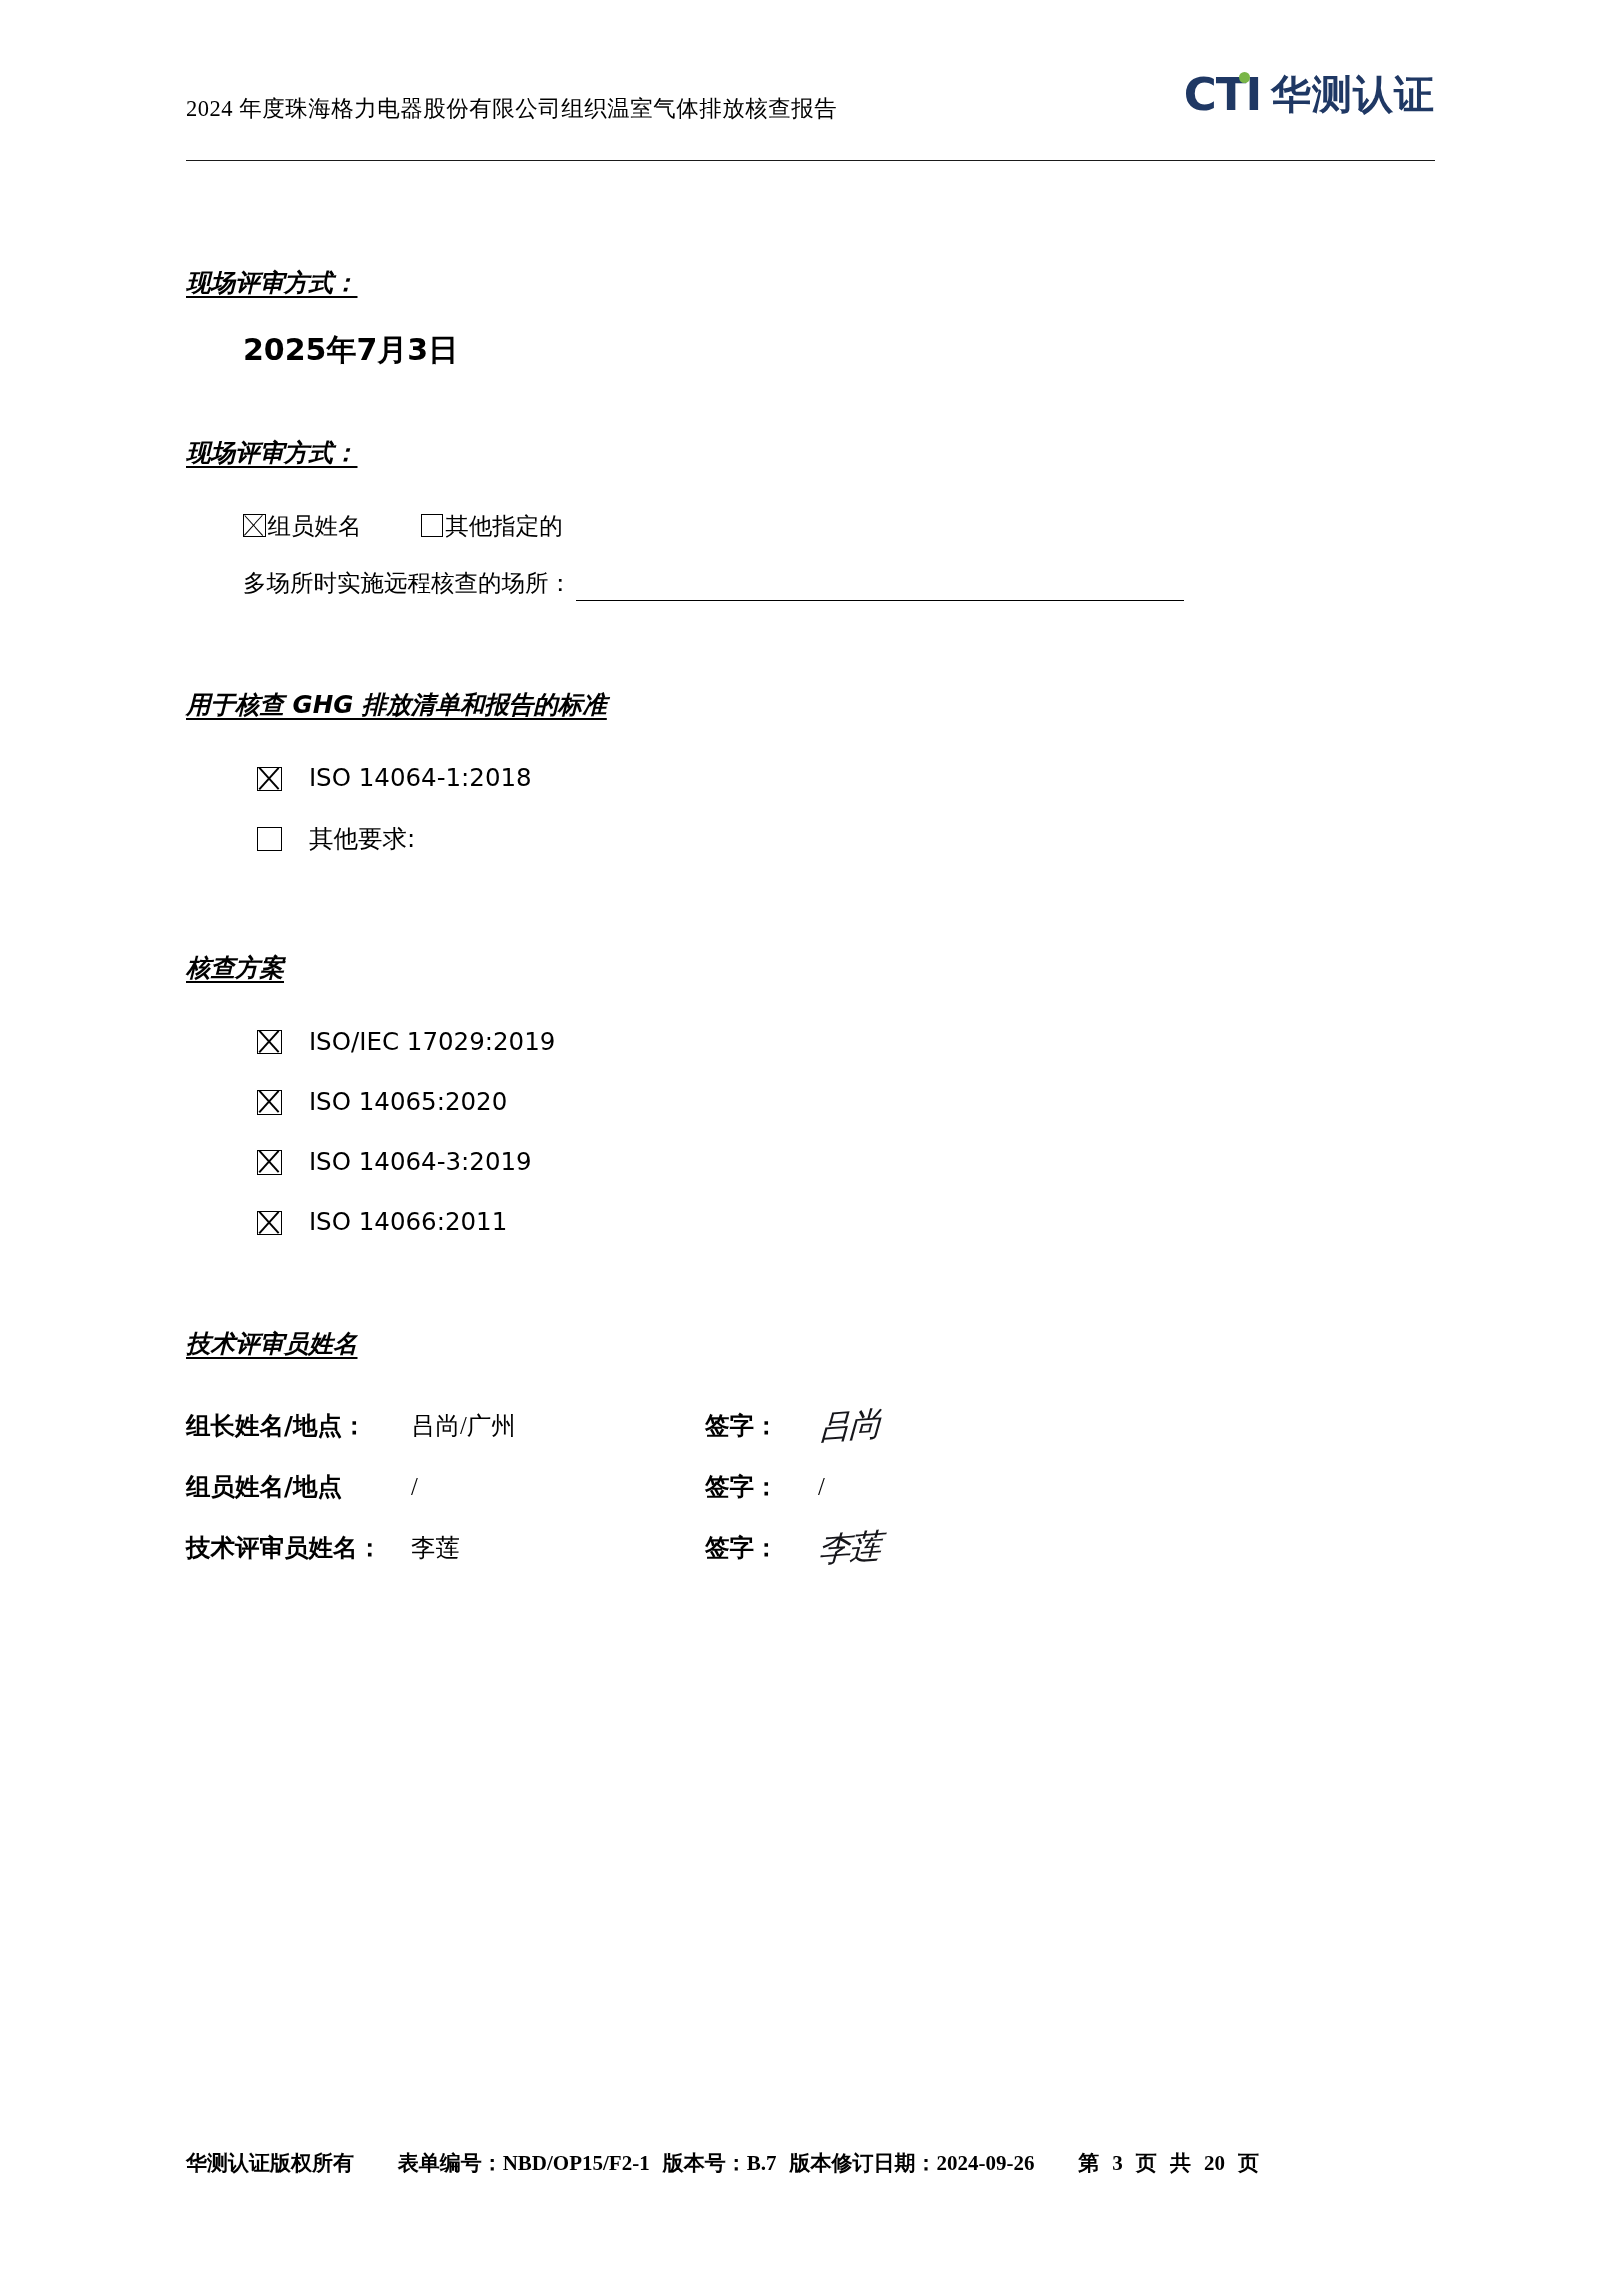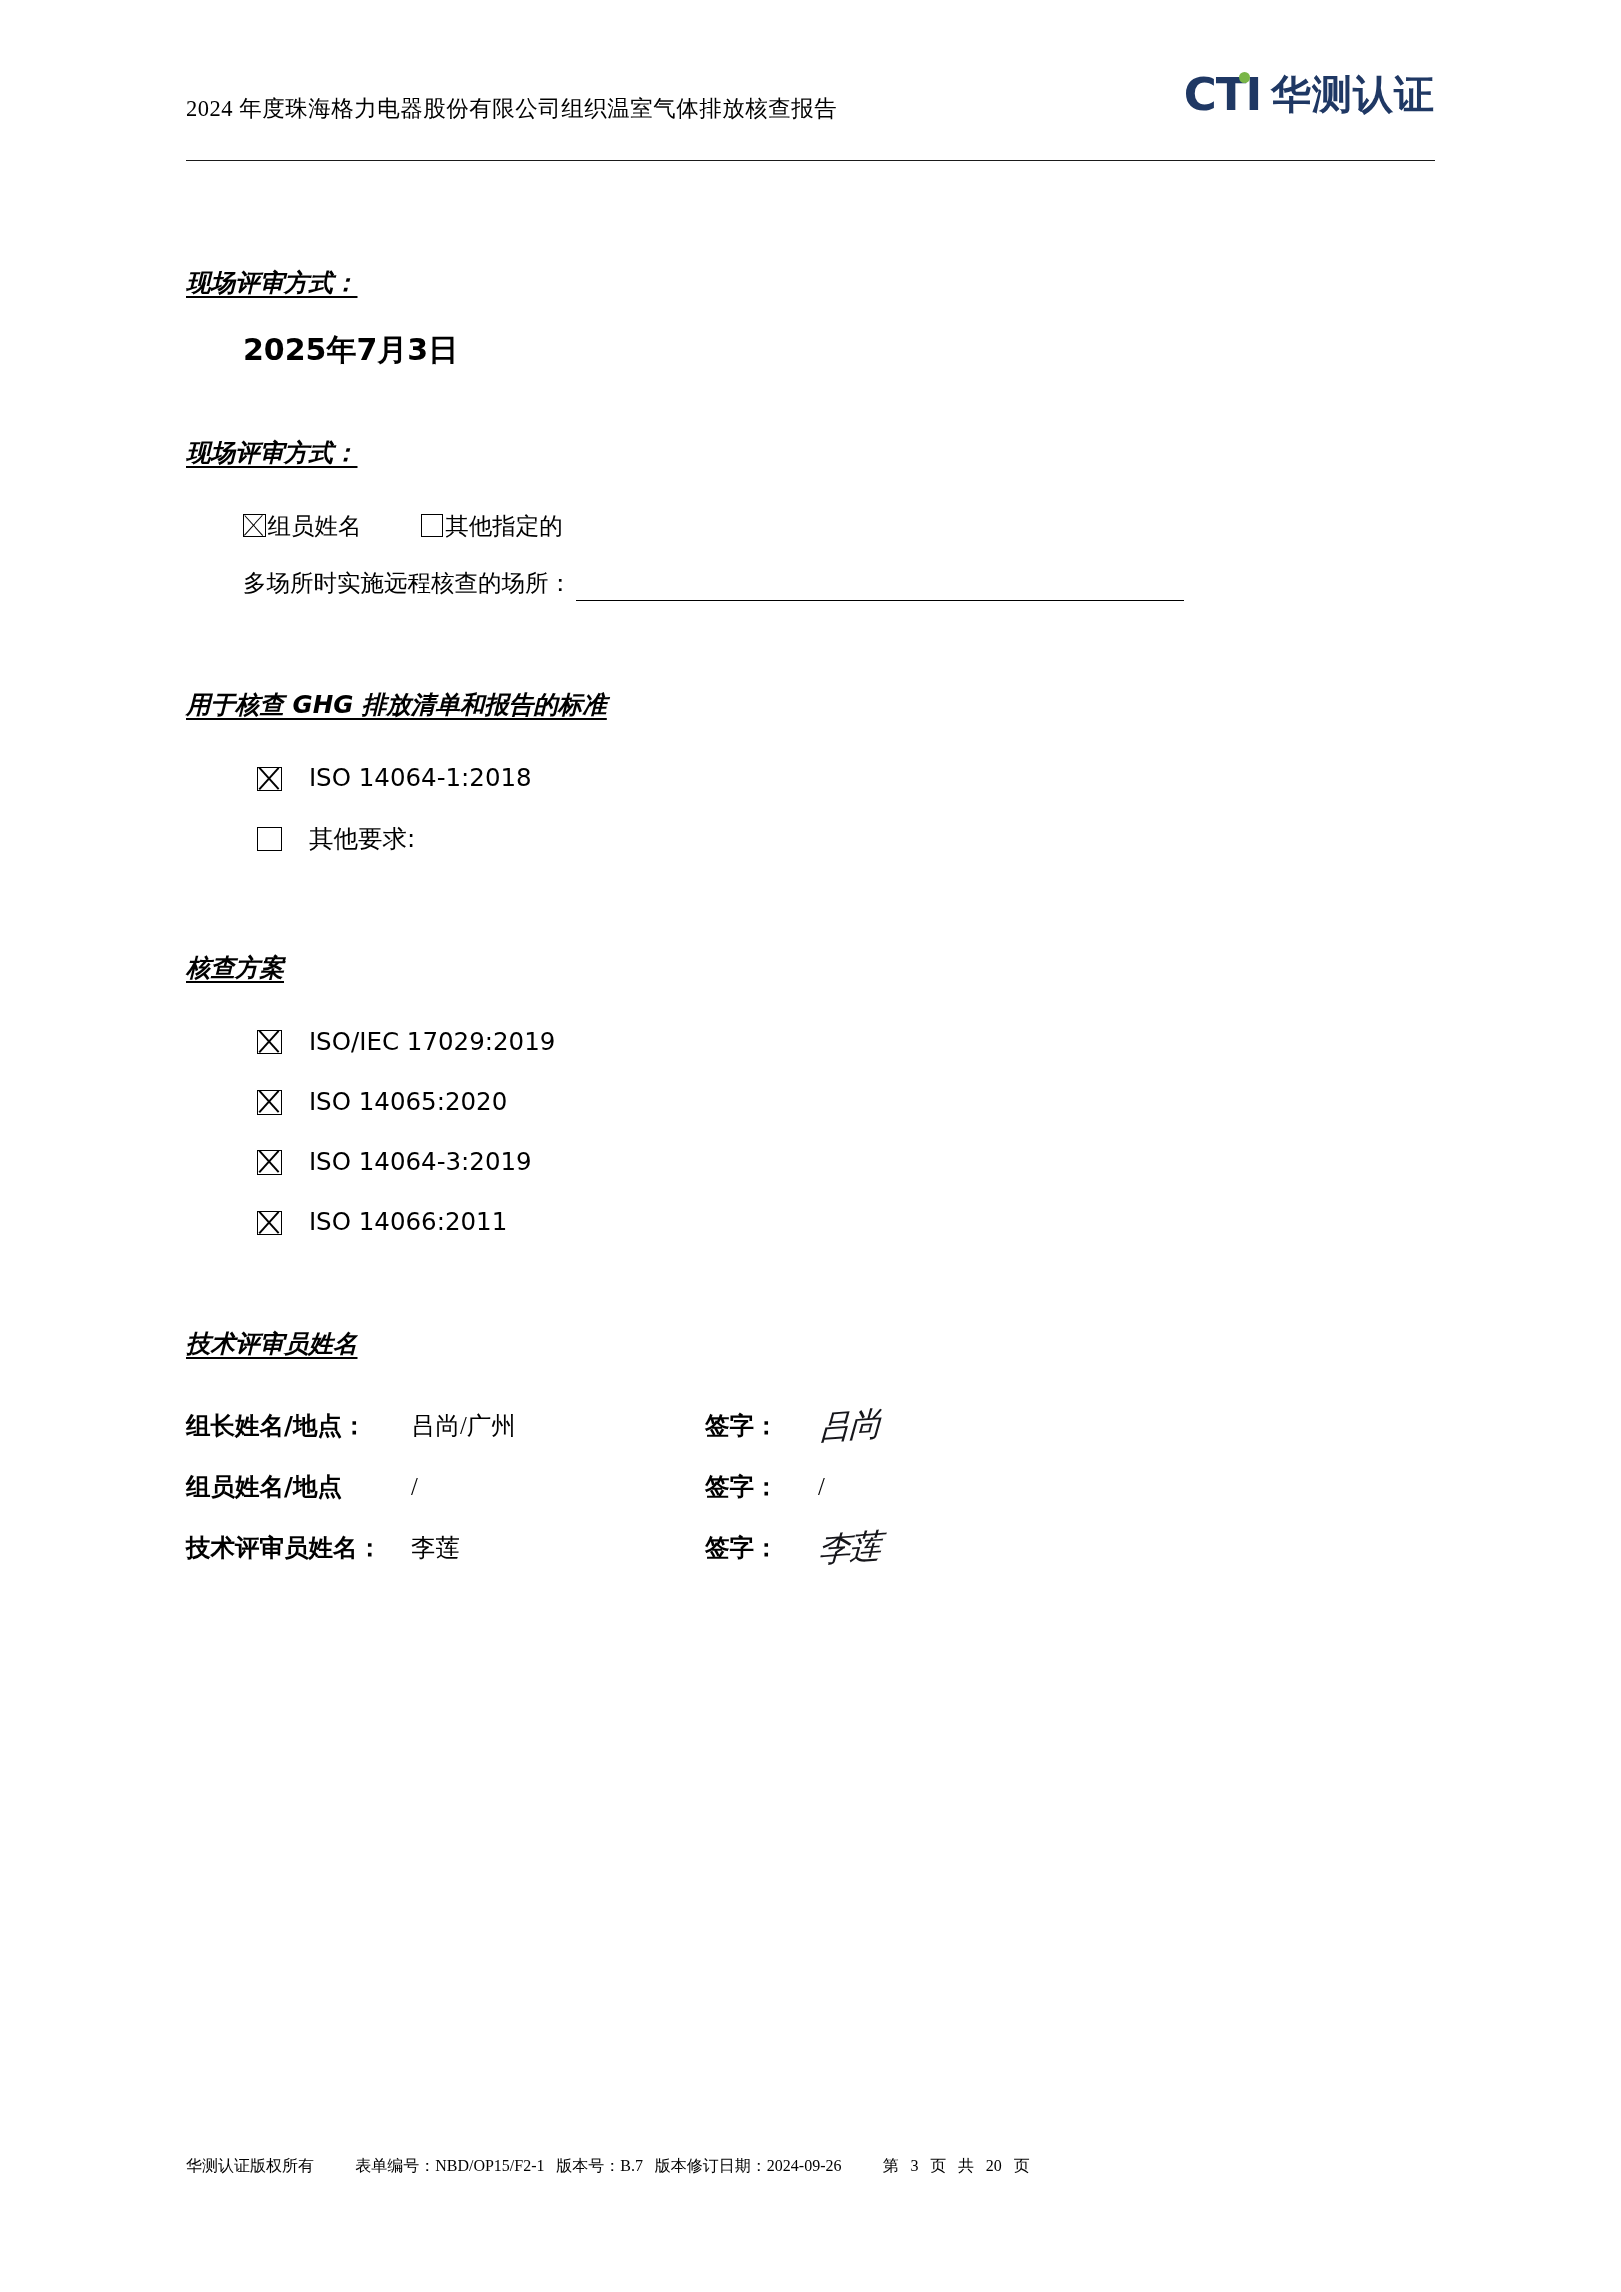--- a/index.html
+++ b/index.html
@@ -223,22 +223,23 @@
 
   
   .footer {
     position: absolute;
     left: 186px;
     right: 186px;
     bottom: 116px;
   }
   .footer-text {
     font-family: "Liberation Serif", serif;
-    font-size: 16px;
+    font-size: 21px;
     white-space: nowrap;
+    font-weight: bold;
   }
   .footer-text span { margin-right: 7.8px; }
 </style>
 </head>
 <body>
 
 <div class="page">
 
   <div class="header">
     <div class="header-title">2024 年度珠海格力电器股份有限公司组织温室气体排放核查报告</div>

